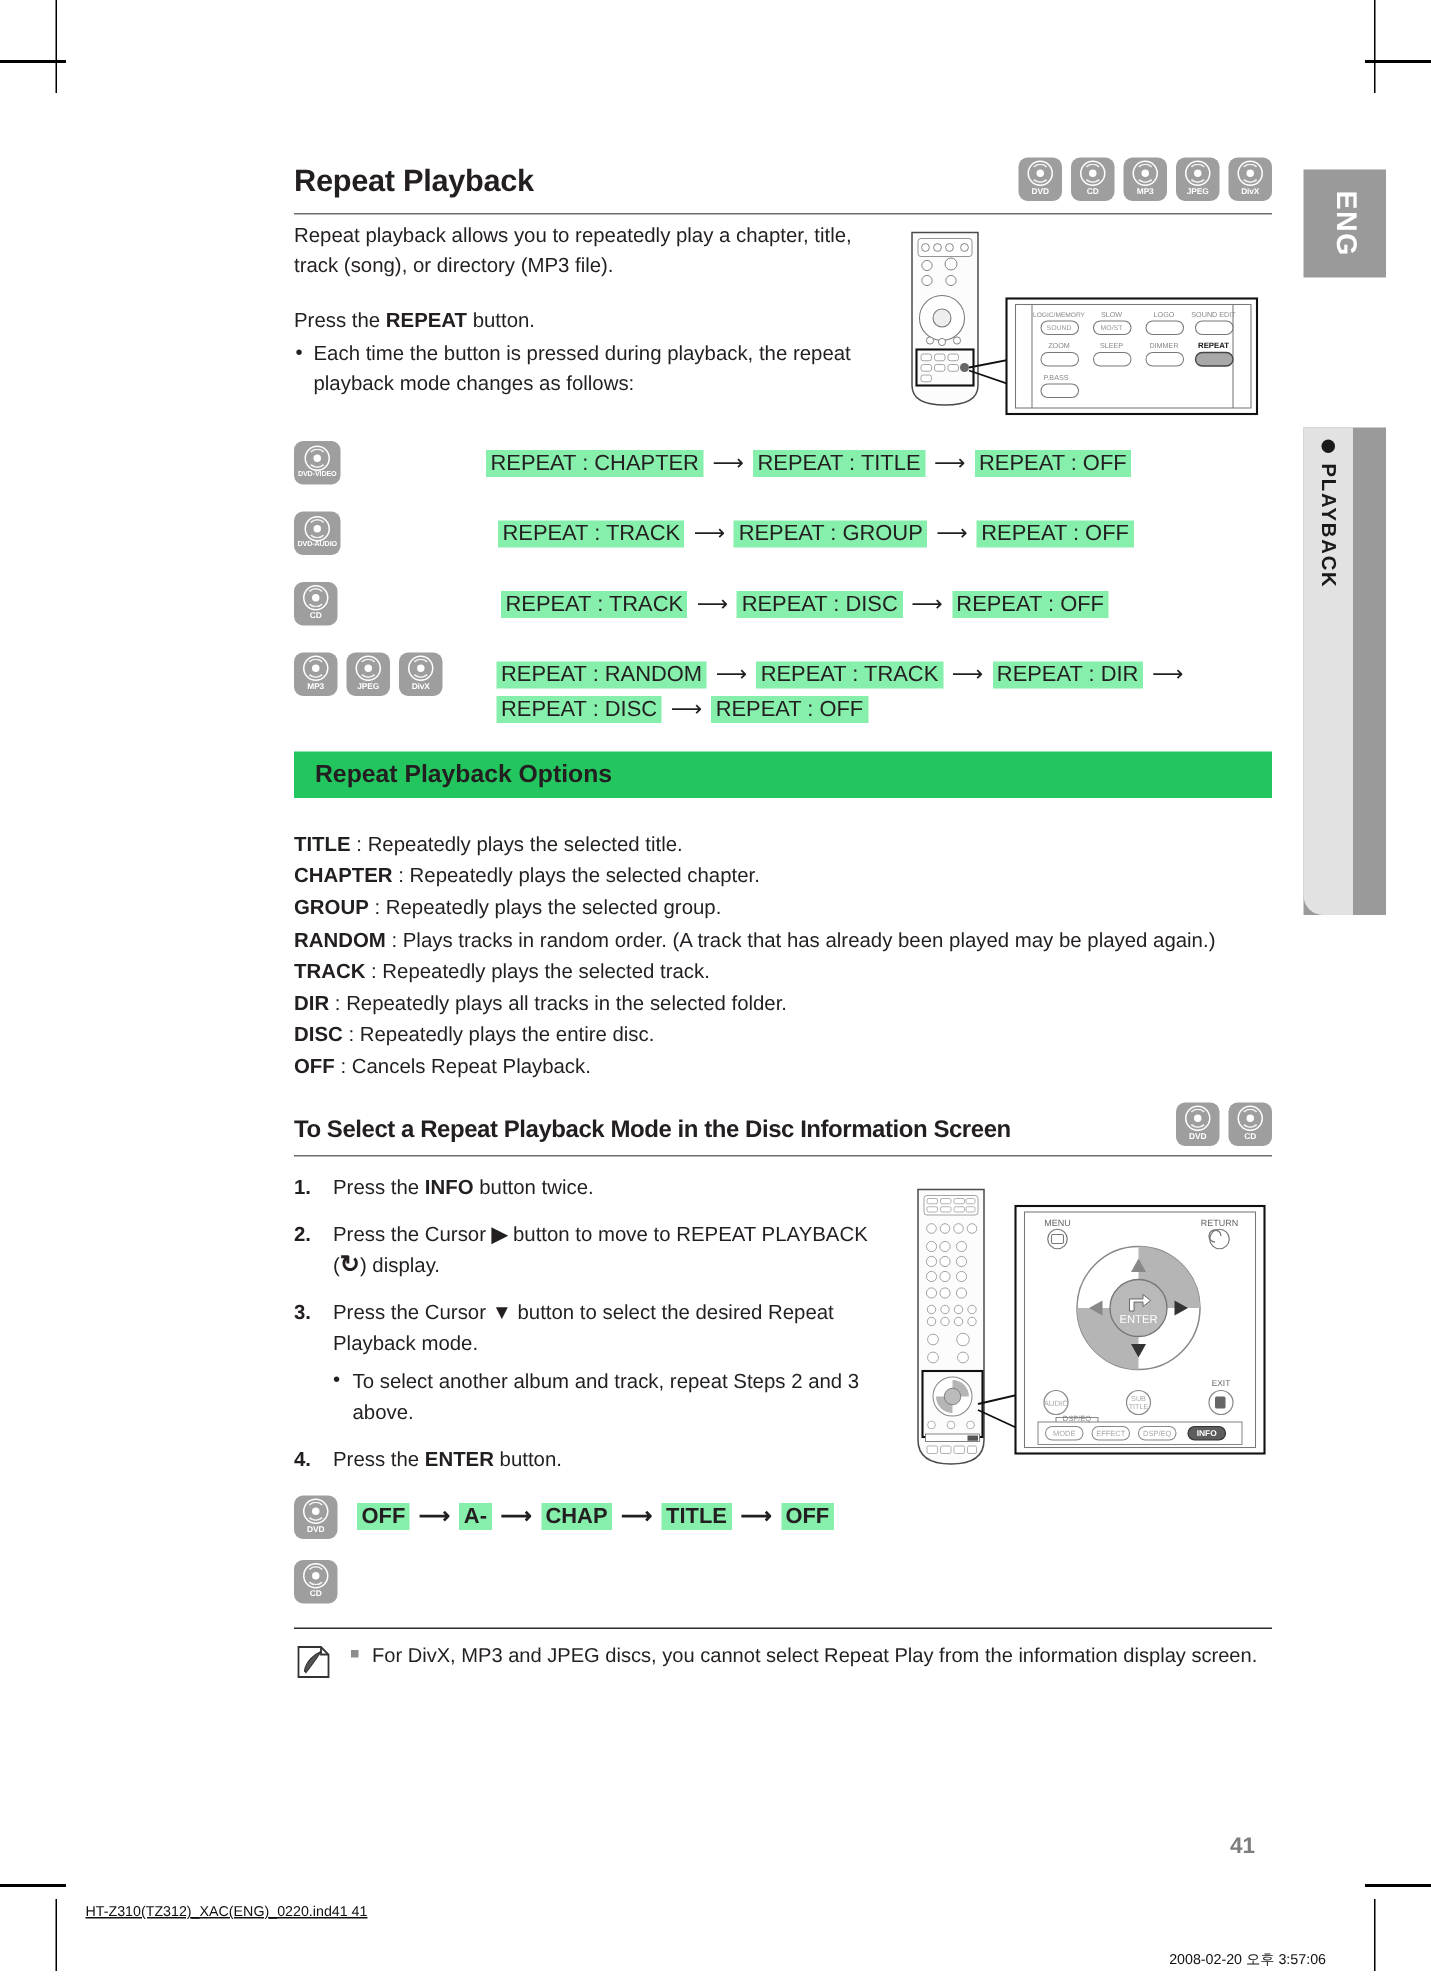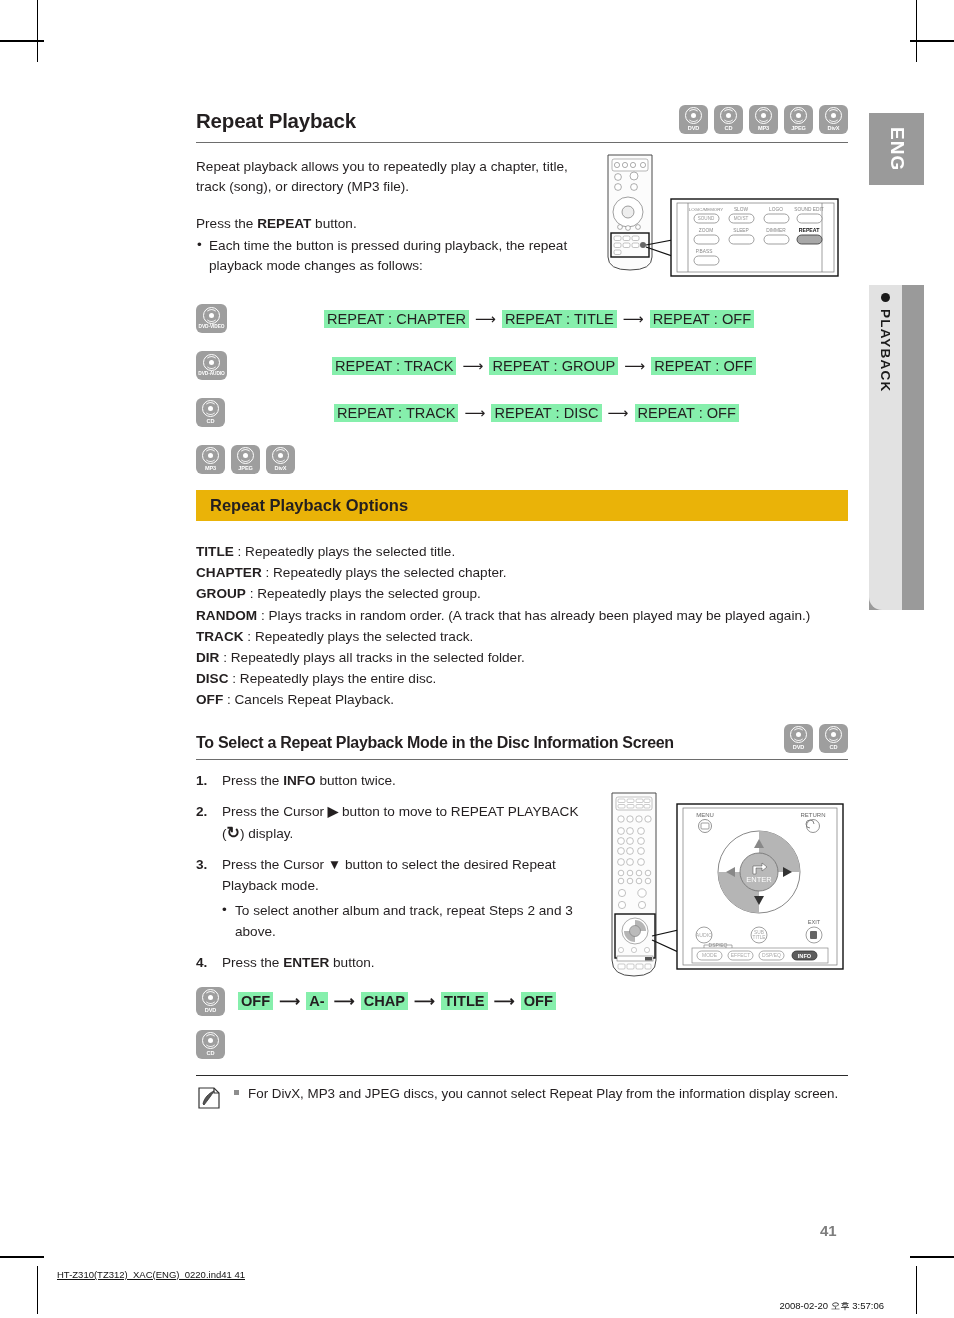--- a/index.html
+++ b/index.html
@@ -66,41 +66,41 @@
   }
   .chip .lbl{
     font-size:5.6px;font-weight:bold;color:#fff;line-height:1;margin-top:1.5px;
     letter-spacing:-0.1px;white-space:nowrap;
   }
   .chip.wide{width:31px;}
   .chip.wide .lbl{font-size:4.8px;}
   .chips{display:flex;gap:6px;align-items:center;}
 
   
-  .intro{font-size:13.6px;line-height:20px;width:390px;margin-top:14px;}
+  .intro{font-size:13.6px;line-height:20px;width:390px;margin-top:4px;}
   .intro p{margin:0 0 17px 0;}
   .intro p.tight{margin-bottom:2px;}
   .bullets{margin:0;padding:0;list-style:none;}
   .bullets li{position:relative;padding-left:13px;font-size:13.6px;line-height:20px;}
   .bullets li::before{content:"•";position:absolute;left:1px;top:-1px;}
 
   
   .remote-area1{position:absolute;left:600px;top:152px;width:250px;height:135px;}
 
   
   .seqs{margin-top:26px;position:relative;}
   .seqrow{display:flex;align-items:flex-start;margin-bottom:16px;}
   .seqrow .chips{width:128px;flex:none;padding-top:2px;}
   .seqtext{font-size:14.6px;line-height:23px;padding-top:6px;}
   .seqtext .hl{background:#86efac;padding:1px 3px;white-space:nowrap;}
   .seqtext .arr{padding:0 2px;}
 
   
   .barhead{
-    background:#eab308;height:31px;display:flex;align-items:center;
+    background:#22c55e;height:31px;display:flex;align-items:center;
     padding-left:14px;box-sizing:border-box;font-size:16.5px;font-weight:bold;
     margin-top:6px;
   }
 
   
   .opts{margin-top:20px;font-size:13.6px;line-height:21.2px;}
   .opts div b{font-weight:bold;}
 
   
   .sec2{margin-top:13px;}
@@ -242,20 +242,23 @@
             <div class="lbl">MP3</div>
           </div>
           <div class="chip">
             <div class="disc"></div>
             <div class="lbl">JPEG</div>
           </div>
           <div class="chip">
             <div class="disc"></div>
             <div class="lbl">DivX</div>
           </div>
+        </div>
+        <div class="seqtext" style="margin-left:7px;width:520px;">
+          <span class="hl">REPEAT : RANDOM</span><span class="arr"> ⟶ </span><span class="hl">REPEAT : TRACK</span><span class="arr"> ⟶ </span><span class="hl">REPEAT : DIR</span><span class="arr"> ⟶ </span><span class="hl">REPEAT : DISC</span><span class="arr"> ⟶ </span><span class="hl">REPEAT : OFF</span>
         </div>
       </div>
     </div>
 
     <div class="barhead">Repeat Playback Options</div>
 
     <div class="opts">
       <div><b>TITLE</b><span> : Repeatedly plays the selected title.</span></div>
       <div><b>CHAPTER</b><span> : Repeatedly plays the selected chapter.</span></div>
       <div><b>GROUP</b><span> : Repeatedly plays the selected group.</span></div>

